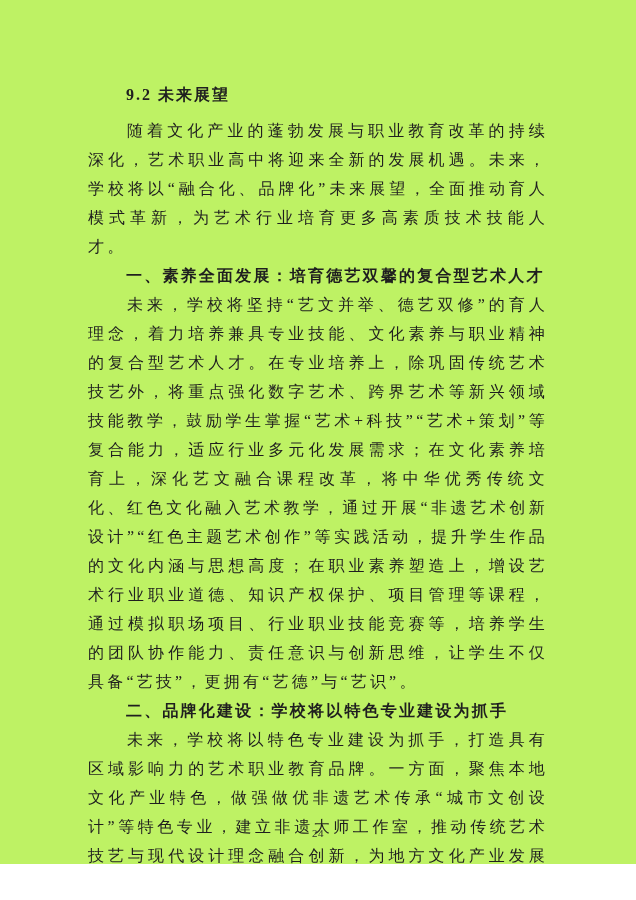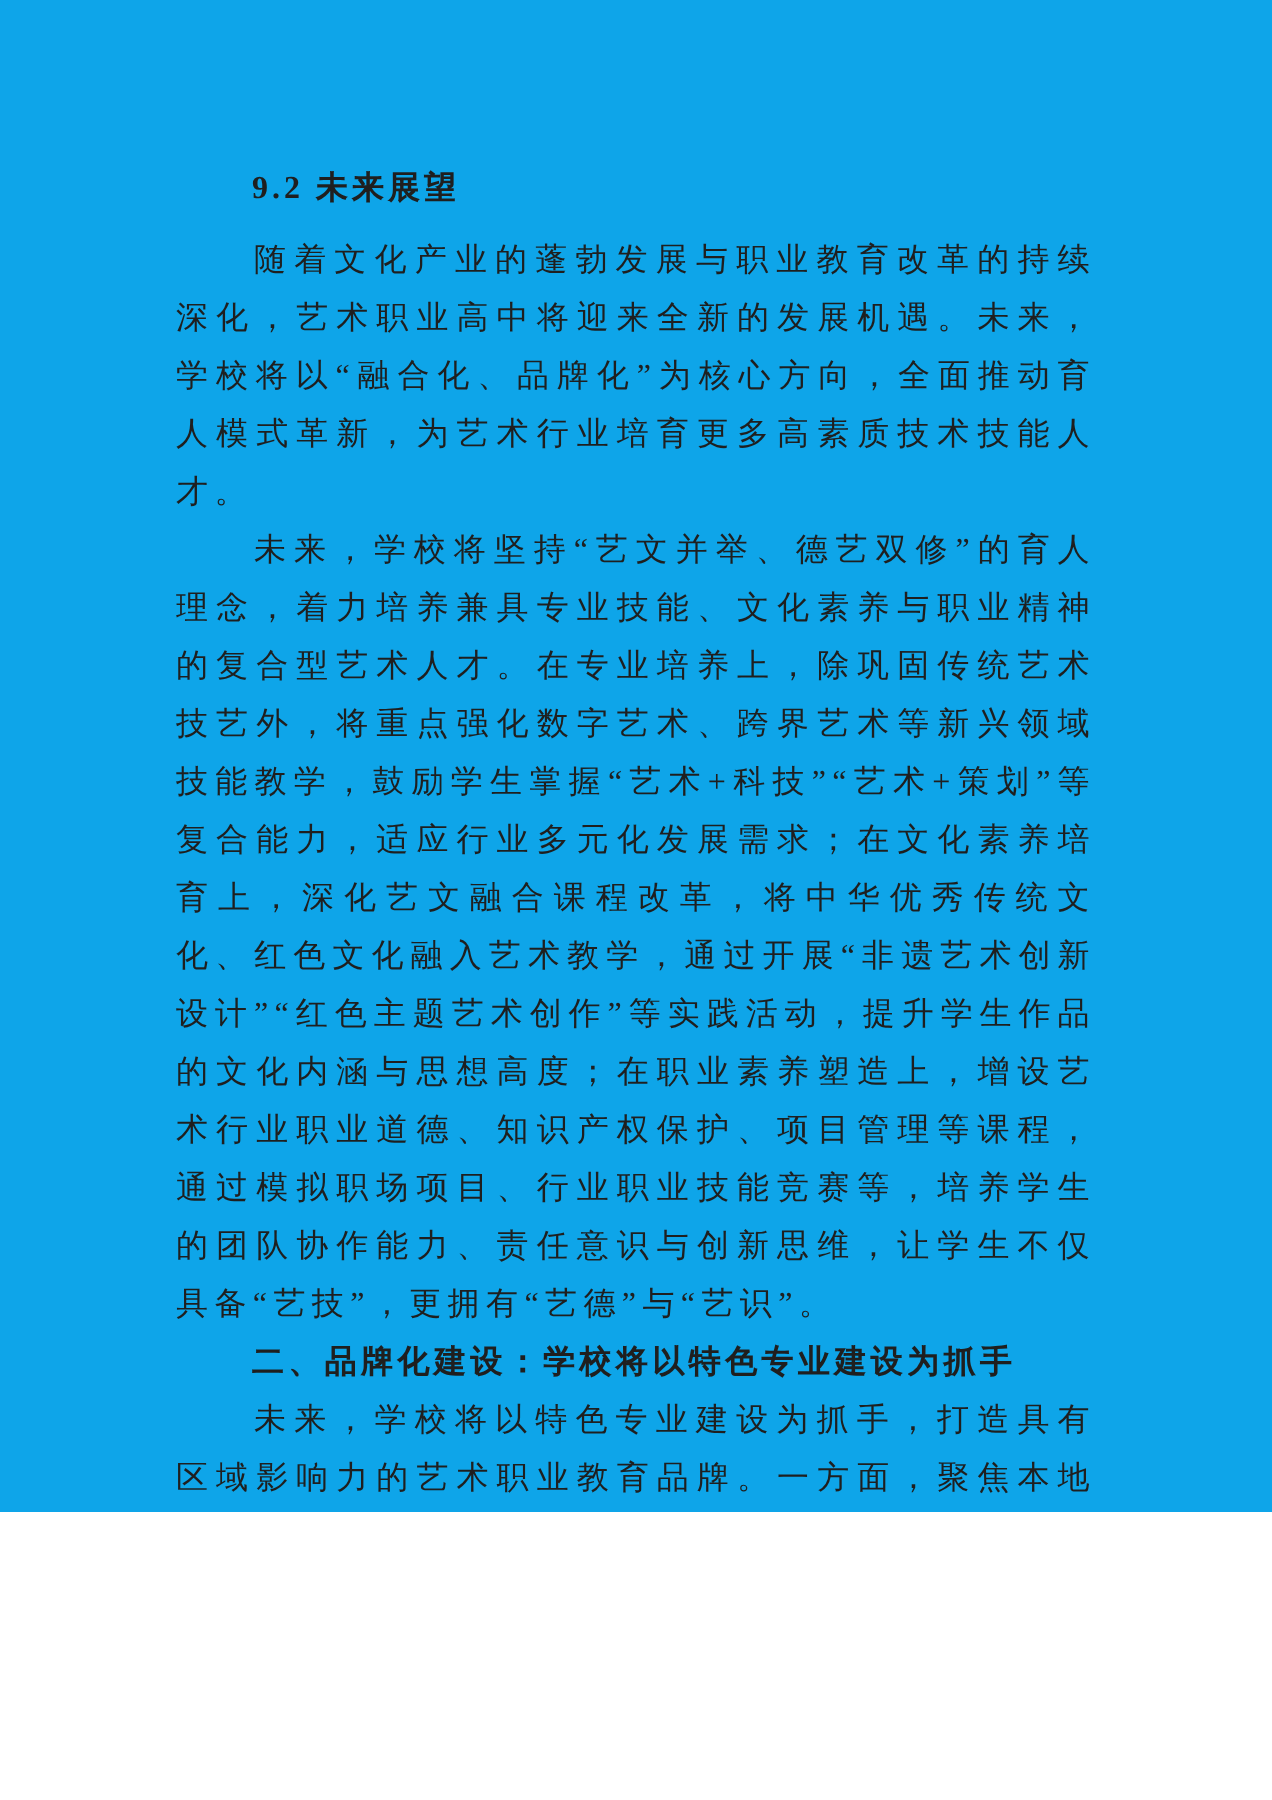--- a/index.html
+++ b/index.html
@@ -3,22 +3,22 @@
 <meta charset="utf-8">
 <style>
   html, body {
     margin: 0;
     padding: 0;
     background: #ffffff;
   }
   .page {
     position: relative;
     width: 636px;
-    height: 756px;
-    background: #0ea5e9;
+    height: 864px;
+    background: #bef264;
     font-family: "Liberation Serif", "DejaVu Serif", serif;
     color: #1f1f1f;
     overflow: hidden;
   }
   .content {
     position: absolute;
     left: 88px;
     right: 88px;
     top: 80px;
   }
@@ -58,19 +58,20 @@
     letter-spacing: 0.5px;
     color: #2b2b2b;
   }
 </style>
 </head>
 <body>
 
 <div class="page">
   <div class="content">
     <h2 class="heading">9.2 未来展望</h2>
-    <p class="para">随着文化产业的蓬勃发展与职业教育改革的持续深化，艺术职业高中将迎来全新的发展机遇。未来，学校将以“融合化、品牌化”为核心方向，全面推动育人模式革新，为艺术行业培育更多高素质技术技能人才。</p>
+    <p class="para">随着文化产业的蓬勃发展与职业教育改革的持续深化，艺术职业高中将迎来全新的发展机遇。未来，学校将以“融合化、品牌化”未来展望，全面推动育人模式革新，为艺术行业培育更多高素质技术技能人才。</p>
+    <h3 class="subheading">一、素养全面发展：培育德艺双馨的复合型艺术人才</h3>
     <p class="para">未来，学校将坚持“艺文并举、德艺双修”的育人理念，着力培养兼具专业技能、文化素养与职业精神的复合型艺术人才。在专业培养上，除巩固传统艺术技艺外，将重点强化数字艺术、跨界艺术等新兴领域技能教学，鼓励学生掌握“艺术+科技”“艺术+策划”等复合能力，适应行业多元化发展需求；在文化素养培育上，深化艺文融合课程改革，将中华优秀传统文化、红色文化融入艺术教学，通过开展“非遗艺术创新设计”“红色主题艺术创作”等实践活动，提升学生作品的文化内涵与思想高度；在职业素养塑造上，增设艺术行业职业道德、知识产权保护、项目管理等课程，通过模拟职场项目、行业职业技能竞赛等，培养学生的团队协作能力、责任意识与创新思维，让学生不仅具备“艺技”，更拥有“艺德”与“艺识”。</p>
     <h3 class="subheading">二、品牌化建设：学校将以特色专业建设为抓手</h3>
     <p class="para">未来，学校将以特色专业建设为抓手，打造具有区域影响力的艺术职业教育品牌。一方面，聚焦本地文化产业特色，做强做优非遗艺术传承“城市文创设计”等特色专业，建立非遗大师工作室，推动传统艺术技艺与现代设计理念融合创新，为地方文化产业发展提供人才支撑；另一方面，积极参与区域艺术教育交流合作，承办省级、国家级艺术职业技能竞赛，与省内外艺术职高、高校艺术院系建立合作联</p>
   </div>
   <div class="page-number">24</div>
 </div>
 
 </body></html>

